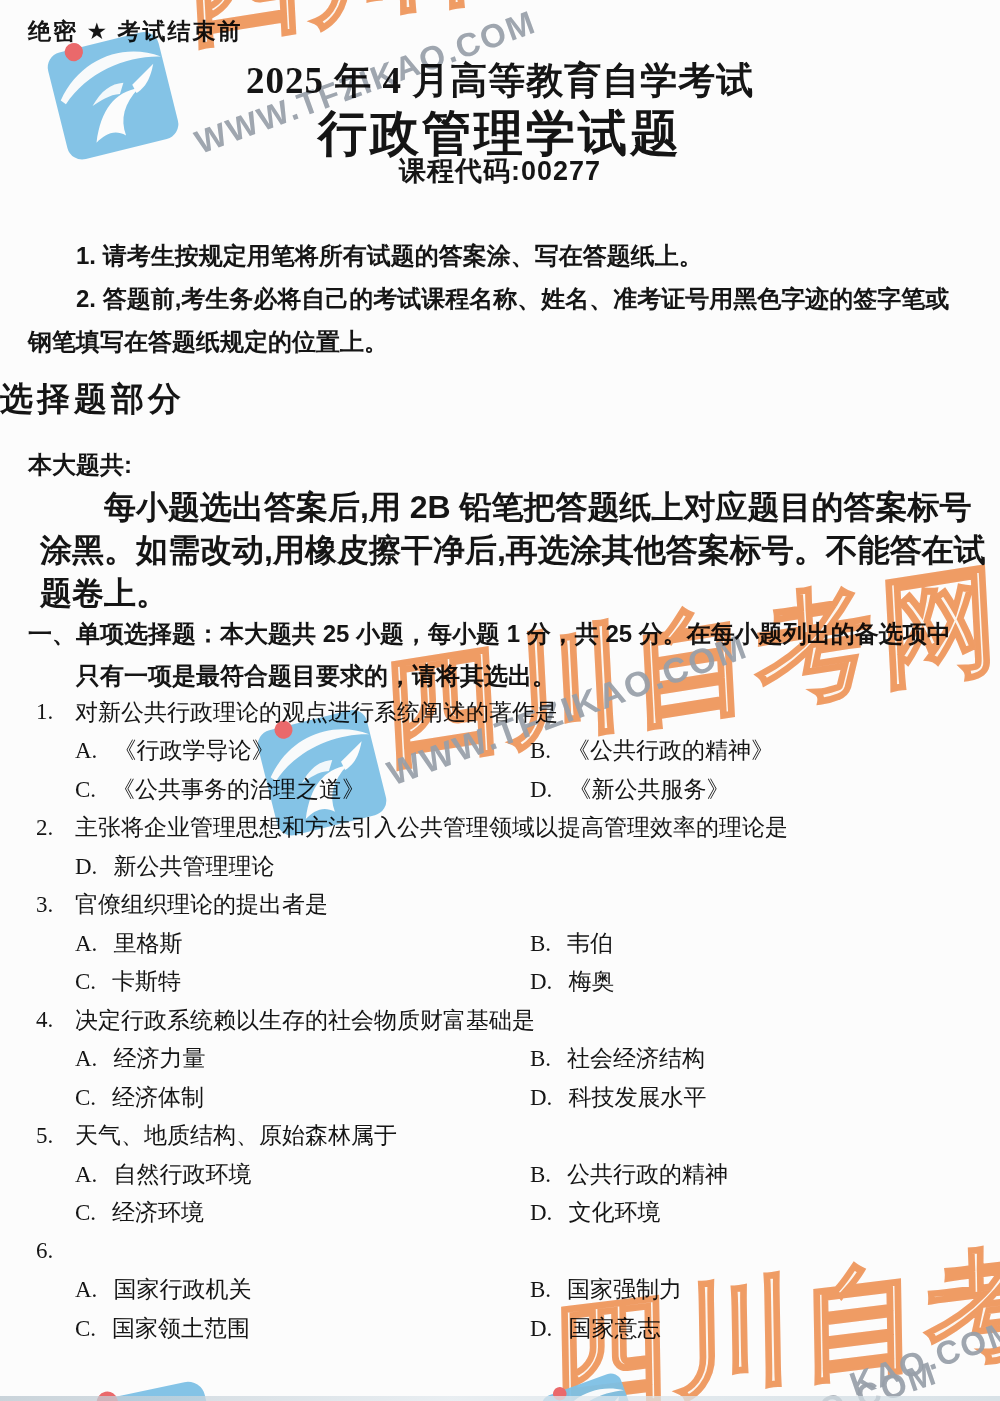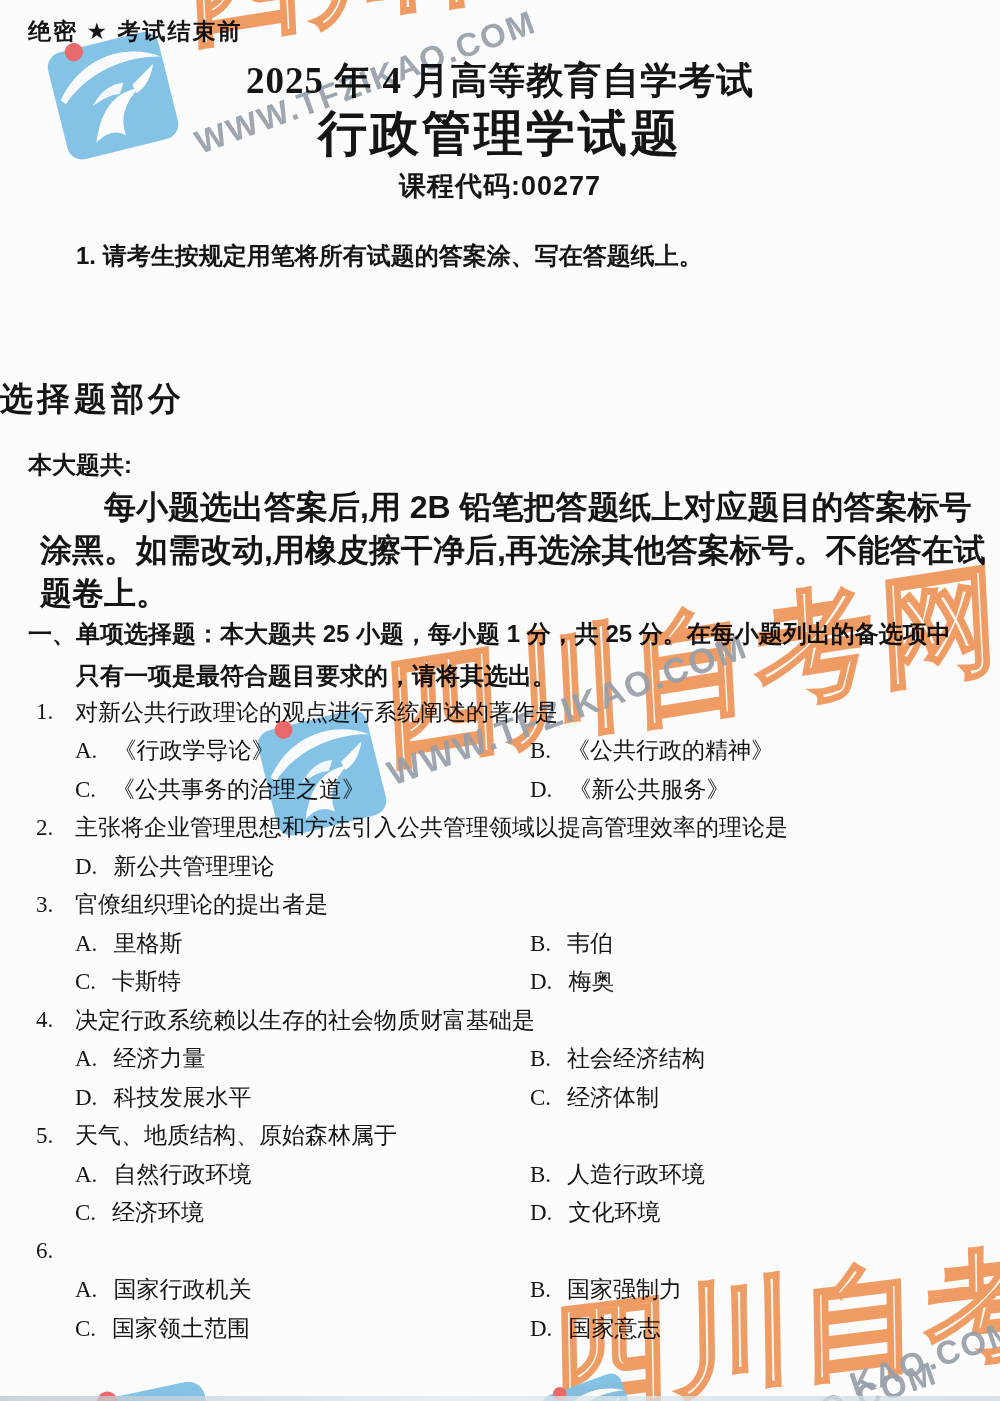--- a/index.html
+++ b/index.html
@@ -24,21 +24,21 @@
   .exam-session {
     position:absolute; left:0; right:0; top:56px; text-align:center;
     font-family:"Liberation Serif","DejaVu Serif",serif;
     font-size:37px; font-weight:700; letter-spacing:1px;
   }
   .paper-title {
     position:absolute; left:0; right:0; top:101px; text-align:center;
     font-size:49px; font-weight:900; letter-spacing:3px;
   }
   .course-code {
-    position:absolute; left:0; right:0; top:168px; text-align:center;
+    position:absolute; left:0; right:0; top:153px; text-align:center;
     font-size:27px; font-weight:bold; letter-spacing:1px;
   }
 
   .instr {
     position:absolute; left:28px; width:940px;
     font-size:24px; font-weight:bold;
     line-height:43px; text-indent:2em;
   }
   .instr-1 { top:234px; }
   .instr-2 { top:277px; }
@@ -135,20 +135,21 @@
     <div class="classification">绝密 ★ 考试结束前</div>
 
     <div class="exam-session">2025 年 4 月高等教育自学考试</div>
 
     <div class="paper-title">行政管理学试题</div>
 
     <div class="course-code">课程代码:00277</div>
 
     <div class="instr instr-1">1. 请考生按规定用笔将所有试题的答案涂、写在答题纸上。</div>
 
+    <div class="instr instr-2">2. 答题前,考生务必将自己的考试课程名称、姓名、准考证号用黑色字迹的签字笔或钢笔填写在答题纸规定的位置上。</div>
 
     <div class="section-title">选择题部分</div>
 
     <div class="notes-label">本大题共:</div>
 
     <div class="notes-body">每小题选出答案后,用 2B 铅笔把答题纸上对应题目的答案标号涂黑。如需改动,用橡皮擦干净后,再选涂其他答案标号。不能答在试题卷上。</div>
 
     <div class="part-header">一、单项选择题：本大题共 25 小题，每小题 1 分，共 25 分。在每小题列出的备选项中只有一项是最符合题目要求的，请将其选出。</div>
 
     <div class="q-list">
@@ -219,39 +220,39 @@
         <div class="opt-row">
           <div class="opt">
             <span class="opt-label">A.</span><span class="opt-text">经济力量</span>
           </div>
           <div class="opt">
             <span class="opt-label">B.</span><span class="opt-text">社会经济结构</span>
           </div>
         </div>
         <div class="opt-row">
           <div class="opt">
+            <span class="opt-label">C.</span><span class="opt-text">经济体制</span>
+          </div>
+          <div class="opt">
             <span class="opt-label">D.</span><span class="opt-text">科技发展水平</span>
-          </div>
-          <div class="opt">
-            <span class="opt-label">C.</span><span class="opt-text">经济体制</span>
           </div>
         </div>
       </div>
 
       <div class="q-block">
         <div class="q-stem-row">
           <span class="q-num">5.</span>
           <span class="q-stem">天气、地质结构、原始森林属于</span>
         </div>
         <div class="opt-row">
           <div class="opt">
             <span class="opt-label">A.</span><span class="opt-text">自然行政环境</span>
           </div>
           <div class="opt">
-            <span class="opt-label">B.</span><span class="opt-text">人造行政环境</span>
+            <span class="opt-label">B.</span><span class="opt-text">公共行政的精神</span>
           </div>
         </div>
         <div class="opt-row">
           <div class="opt">
             <span class="opt-label">C.</span><span class="opt-text">经济环境</span>
           </div>
           <div class="opt">
             <span class="opt-label">D.</span><span class="opt-text">文化环境</span>
           </div>
         </div>

